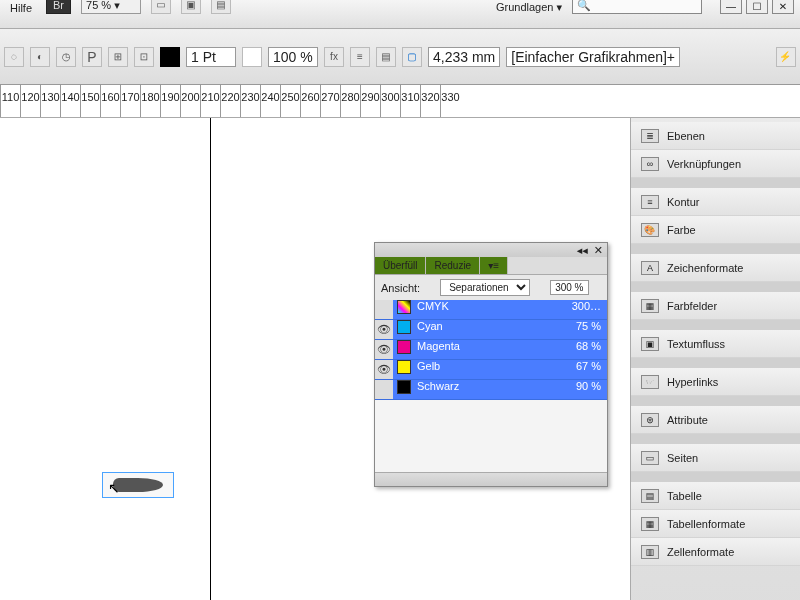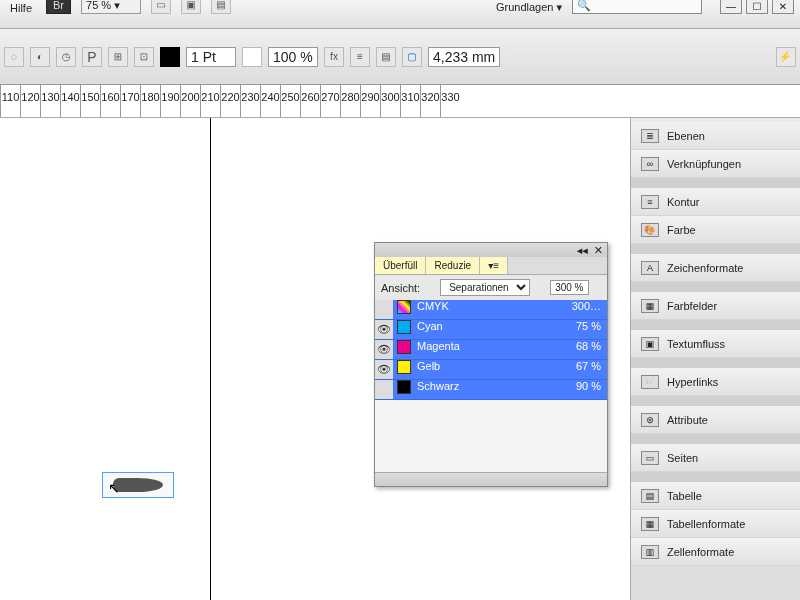--- a/index.html
+++ b/index.html
@@ -24,21 +24,21 @@
 .selected{position:absolute;left:102px;top:354px;width:72px;height:26px;border:1px solid #4aa3ff;background:#f8f8f8;display:flex;align-items:center;justify-content:center}
 .selected .obj{width:50px;height:14px;background:#555;border-radius:6px 50% 50% 6px}
 .cursor{position:absolute;left:108px;top:362px;font-size:14px;color:#000}
 .panels{width:170px;background:linear-gradient(#eaeaea,#ddd);border-left:1px solid #aaa;padding:4px 0;overflow:hidden}
 .panel-item{height:28px;display:flex;align-items:center;gap:8px;padding:0 10px;border-bottom:1px solid #d4d4d4;background:linear-gradient(#f2f2f2,#e2e2e2);cursor:pointer}
 .panel-item .ico{width:18px;height:14px;border:1px solid #888;background:#ddd;font-size:9px;display:flex;align-items:center;justify-content:center}
 .panel-group-gap{height:10px;background:#d0d0d0}
 .float{position:absolute;left:374px;top:242px;width:234px;background:#e8e8e8;border:1px solid #888;box-shadow:2px 2px 4px rgba(0,0,0,.3)}
 .float .hdr{height:14px;background:linear-gradient(#ddd,#ccc);display:flex;justify-content:flex-end;align-items:center;padding:0 4px;font-size:9px;gap:6px}
 .float .tabs{display:flex;background:#ddd;border-bottom:1px solid #aaa}
-.float .tab{padding:3px 8px;font-size:10px;border-right:1px solid #bbb;background:#fef9c3}
+.float .tab{padding:3px 8px;font-size:10px;border-right:1px solid #bbb;background:#4d7c0f}
 .float .tab.active{background:#e8e8e8;font-weight:bold}
 .float .ctrl{display:flex;align-items:center;gap:20px;padding:4px 6px}
 .float select,.float .numf{font-size:10px;border:1px solid #999;padding:1px 4px;background:#fff}
 .float .row{display:flex;align-items:flex-start;height:20px;background:#4a7dff;color:#fff;font-size:10px;border-bottom:1px solid #3a6de0}
 .float .row .eye{width:18px;text-align:center;color:#333;background:#ddd;height:100%;display:flex;align-items:center;justify-content:center}
 .float .row .sw{width:14px;height:14px;margin:0 4px;border:1px solid #333}
 .float .row .nm{flex:1;padding-left:2px;color:#fff}
 .float .row .val{padding-right:6px;color:#fff}
 .float .blank{height:72px;background:#f4f4f4}
 .float .ftr{height:14px;background:linear-gradient(#ddd,#ccc);border-top:1px solid #aaa}
@@ -75,20 +75,21 @@
   <span class="tool">⊡</span>
   <span class="tool sq"></span>
   <span class="field">1 Pt</span>
   <span class="tool wh"></span>
   <span class="field">100 %</span>
   <span class="tool">fx</span>
   <span class="tool">≡</span>
   <span class="tool">▤</span>
   <span class="tool" style="color:#06c">▢</span>
   <span class="field">4,233 mm</span>
+  <span class="field" style="min-width:140px">[Einfacher Grafikrahmen]+</span>
   <span style="flex:1"></span>
   <span class="tool">⚡</span>
 </div>
 
 <div class="ruler">
     <div class="tick">110</div>
     <div class="tick">120</div>
     <div class="tick">130</div>
     <div class="tick">140</div>
     <div class="tick">150</div>

